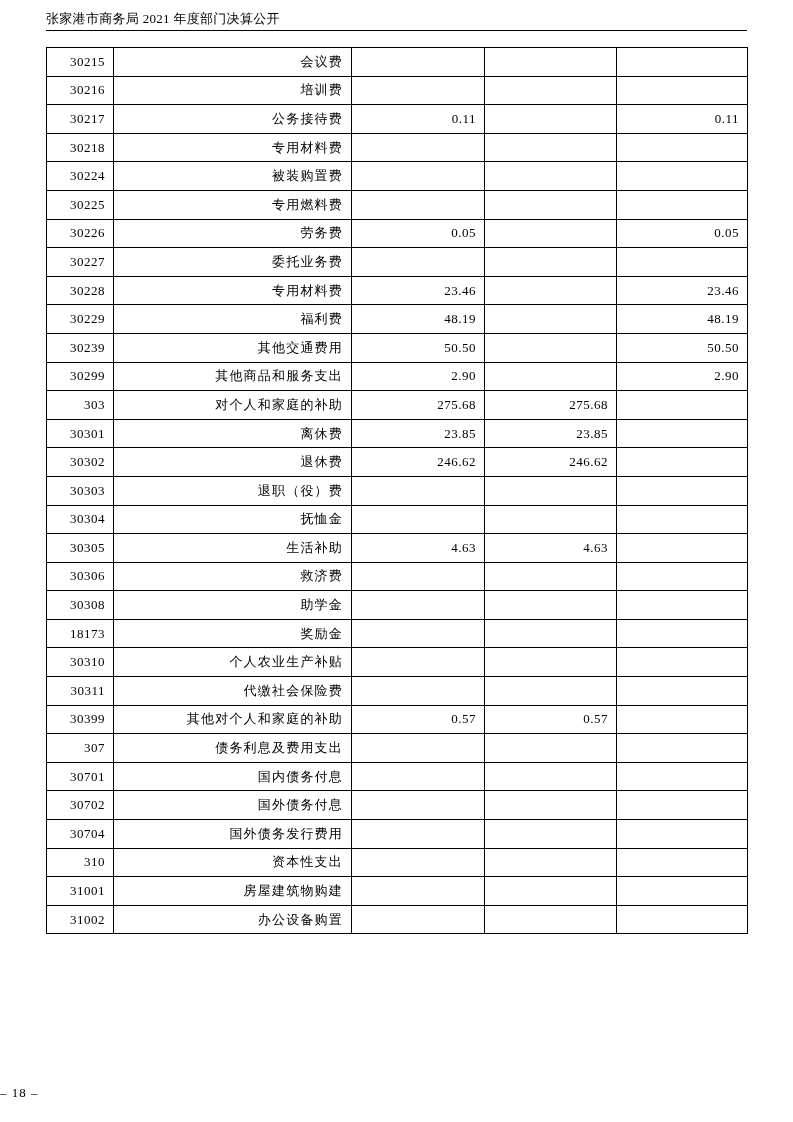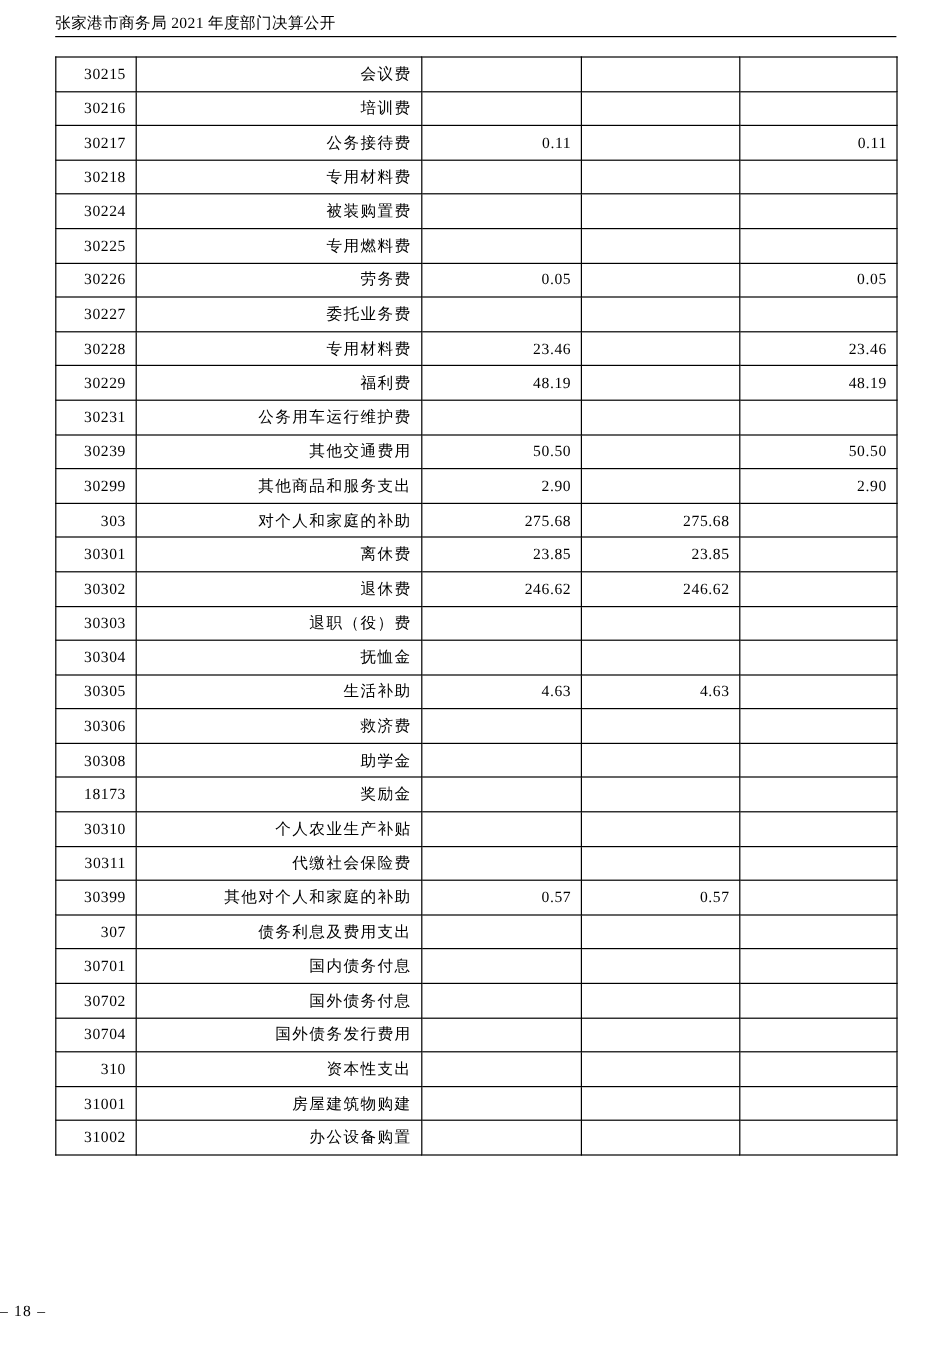--- a/index.html
+++ b/index.html
@@ -177,27 +177,20 @@
             <td class="num">23.46</td>
           </tr>
           <tr>
             <td class="code">30229</td>
             <td class="name">福利费</td>
             <td class="num">48.19</td>
             <td class="num"></td>
             <td class="num">48.19</td>
           </tr>
           <tr>
-            <td class="code">30231</td>
-            <td class="name">公务用车运行维护费</td>
-            <td class="num"></td>
-            <td class="num"></td>
-            <td class="num"></td>
-          </tr>
-          <tr>
             <td class="code">30239</td>
             <td class="name">其他交通费用</td>
             <td class="num">50.50</td>
             <td class="num"></td>
             <td class="num">50.50</td>
           </tr>
           <tr>
             <td class="code">30299</td>
             <td class="name">其他商品和服务支出</td>
             <td class="num">2.90</td>

